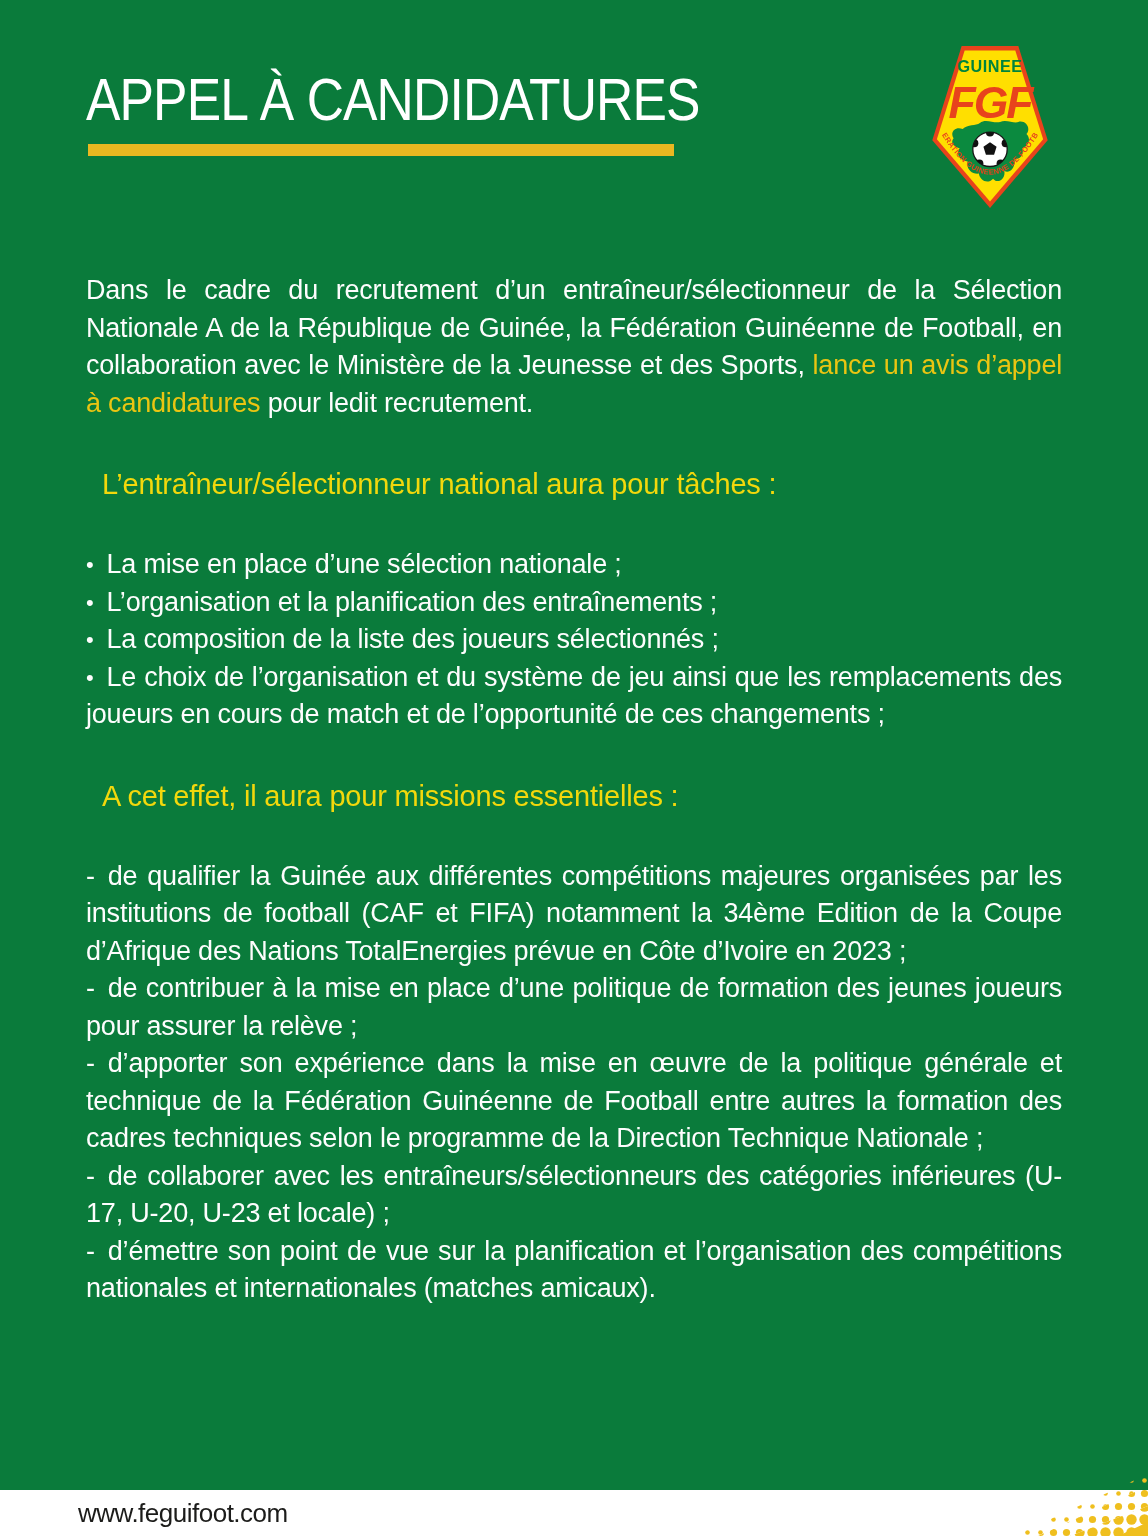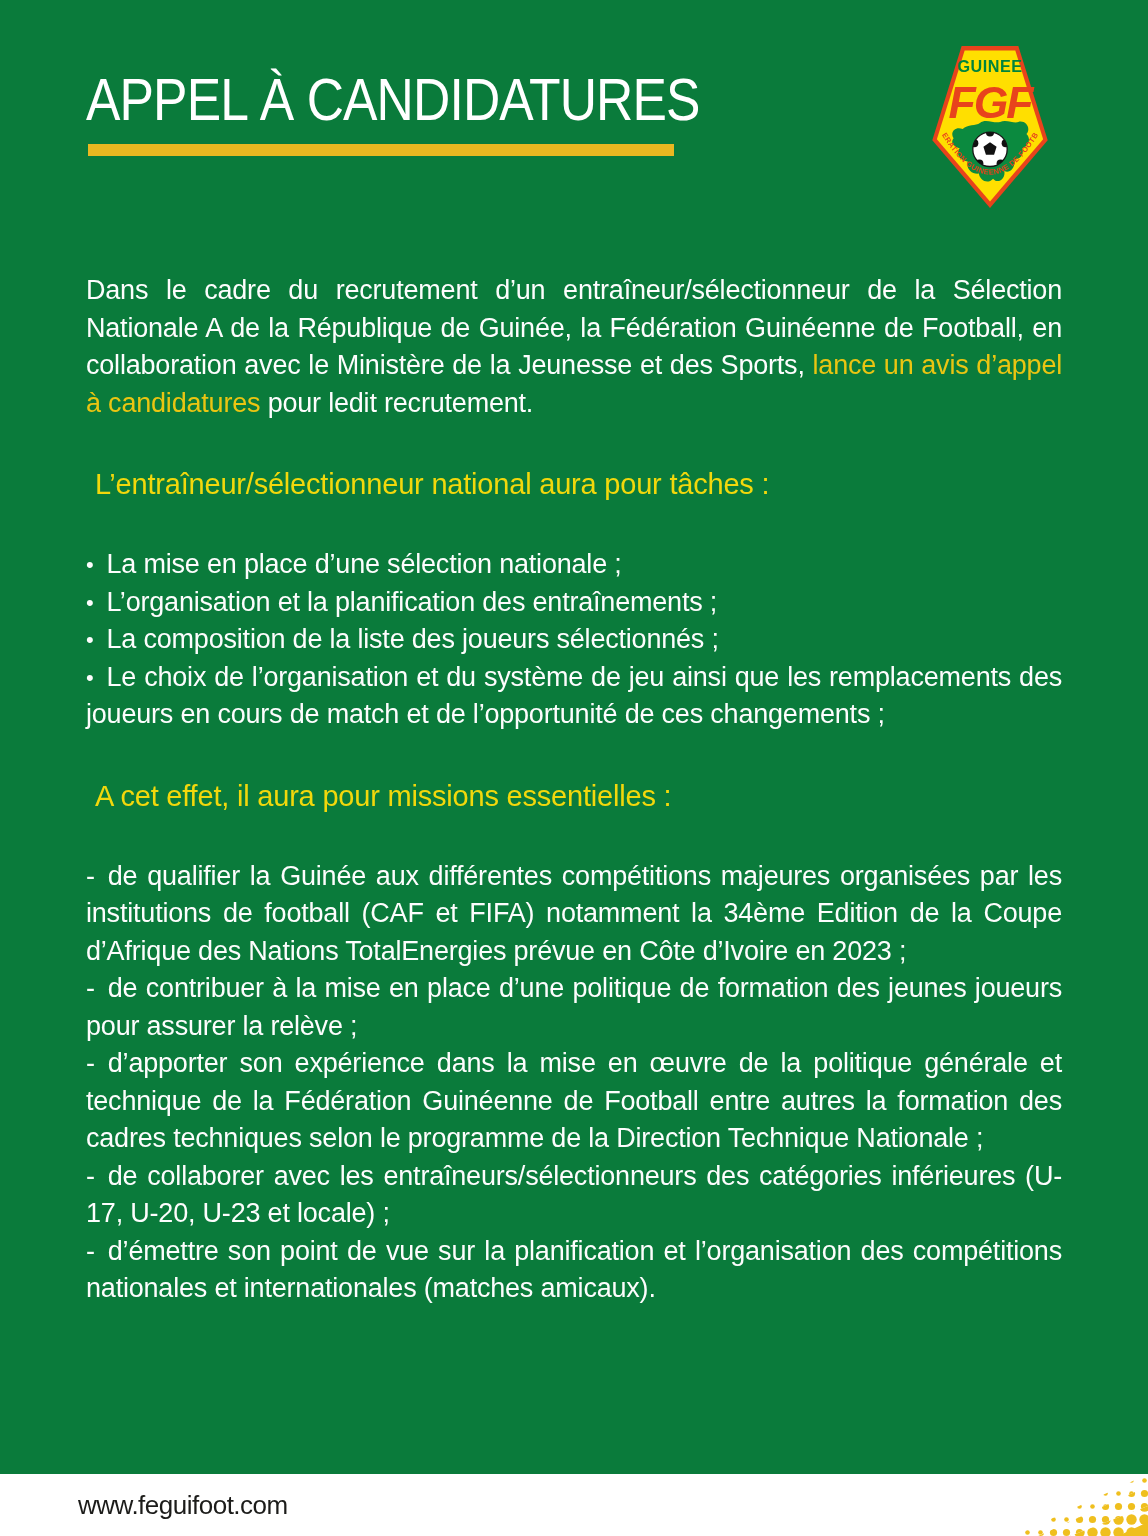--- a/index.html
+++ b/index.html
@@ -27,28 +27,28 @@
   
   .content { padding:0 86px; color:#fdfdfd; }
   .para, .item {
     font-size:27px; line-height:37.5px; letter-spacing:-0.2px;
     text-align:justify; margin:0; color:#fdfdfd;
   }
   .intro { margin-top:116px; }
   .hl { color:#eac512; }
   .section-heading {
     color:#f2d80c; font-size:29px; font-weight:500; letter-spacing:-0.2px;
-    margin:44px 0 44px 9px; line-height:36px;
+    margin:44px 0 44px 16px; line-height:36px;
   }
   .item .b { display:inline-block; margin-right:13px; }
   .tasks-list .item .b { font-size:22px; vertical-align:1px; }
 
   
   .footer {
-    position:absolute; left:0; bottom:0; width:1148px; height:62px;
+    position:absolute; left:0; bottom:0; width:1148px; height:46px;
     background:#ffffff; display:flex; align-items:center;
   }
   .site {
     margin-left:78px; font-size:26px; color:#1c1c1a; letter-spacing:-0.5px;
   }
   .dots { position:absolute; right:0; bottom:0; }
 </style>
 </head>
 <body>
 

